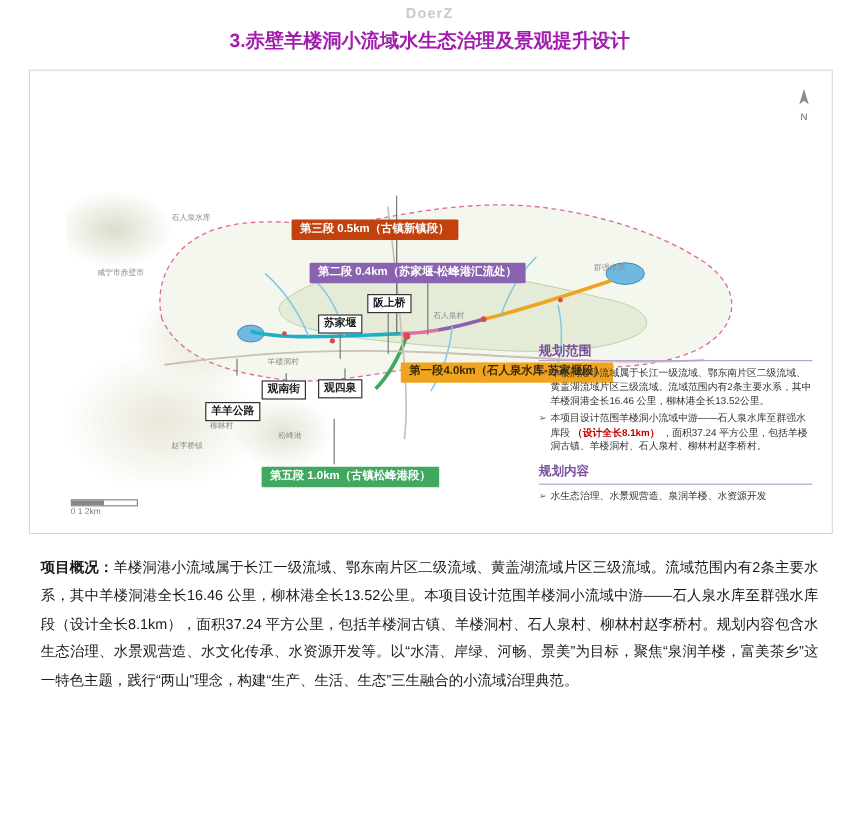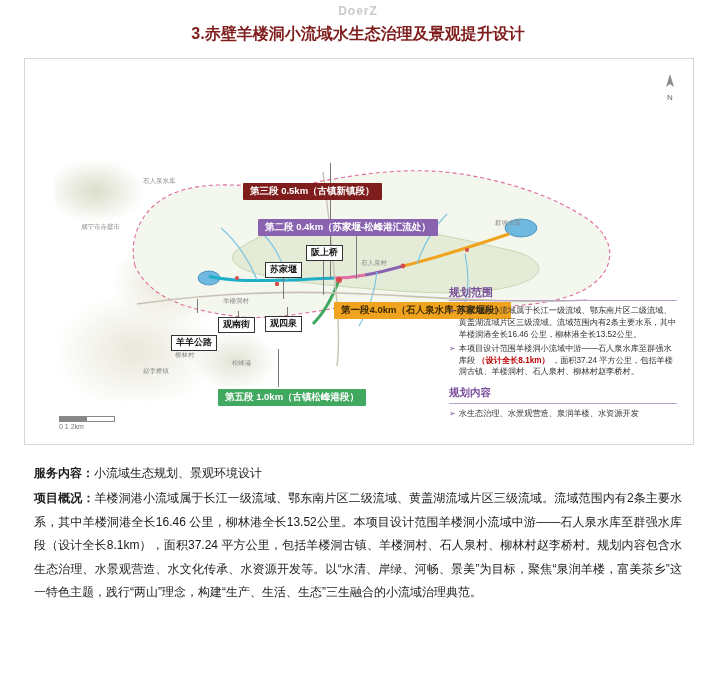--- a/index.html
+++ b/index.html
@@ -30,21 +30,21 @@
     letter-spacing: 1px;
   }
   .page-title {
     position: absolute;
     top: 24px;
     left: 0;
     width: 716px;
     text-align: center;
     font-size: 16px;
     font-weight: bold;
-    color: #7f1d1d;
+    color: #a21caf;
   }
   .map-frame {
     position: absolute;
     top: 58px;
     left: 24px;
     width: 668px;
     height: 385px;
     border: 1px solid #d6d6d6;
     background: #ffffff;
     overflow: hidden;
@@ -84,21 +84,21 @@
     position: absolute;
     font-size: 9.5px;
     font-weight: bold;
     color: #ffffff;
     padding: 3px 7px;
     white-space: nowrap;
     border-radius: 1px;
     line-height: 1.15;
   }
   .callout.cyan { background: #1faec8; }
-  .callout.pink { background: #7f1d1d; }
+  .callout.pink { background: #c2410c; }
   .callout.purple { background: #8a63b0; margin-left: 28px; }
   .callout.orange { background: #f0a31e; color: #3b2a00; }
   .callout.green { background: #41a85f; }
   .label-box {
     position: absolute;
     font-size: 9px;
     font-weight: bold;
     color: #1a1a1a;
     background: #ffffff;
     border: 1px solid #333333;
@@ -311,20 +311,17 @@
           <span class="bullet">➢</span>
           <span class="txt">水生态治理、水景观营造、泉润羊楼、水资源开发</span>
         </div>
       </div>
 
     </div>
   </div>
 
   <div class="body-text">
     <p class="body-p">
-      <span class="lead">服务内容：</span><span>小流域生态规划、景观环境设计</span>
-    </p>
-    <p class="body-p">
       <span class="lead">项目概况：</span><span>羊楼洞港小流域属于长江一级流域、鄂东南片区二级流域、黄盖湖流域片区三级流域。流域范围内有2条主要水系，其中羊楼洞港全长16.46 公里，柳林港全长13.52公里。本项目设计范围羊楼洞小流域中游——石人泉水库至群强水库段（设计全长8.1km），面积37.24 平方公里，包括羊楼洞古镇、羊楼洞村、石人泉村、柳林村赵李桥村。规划内容包含水生态治理、水景观营造、水文化传承、水资源开发等。以“水清、岸绿、河畅、景美”为目标，聚焦“泉润羊楼，富美茶乡”这一特色主题，践行“两山”理念，构建“生产、生活、生态”三生融合的小流域治理典范。</span>
     </p>
   </div>
 
 </div>
 
 </body></html>

